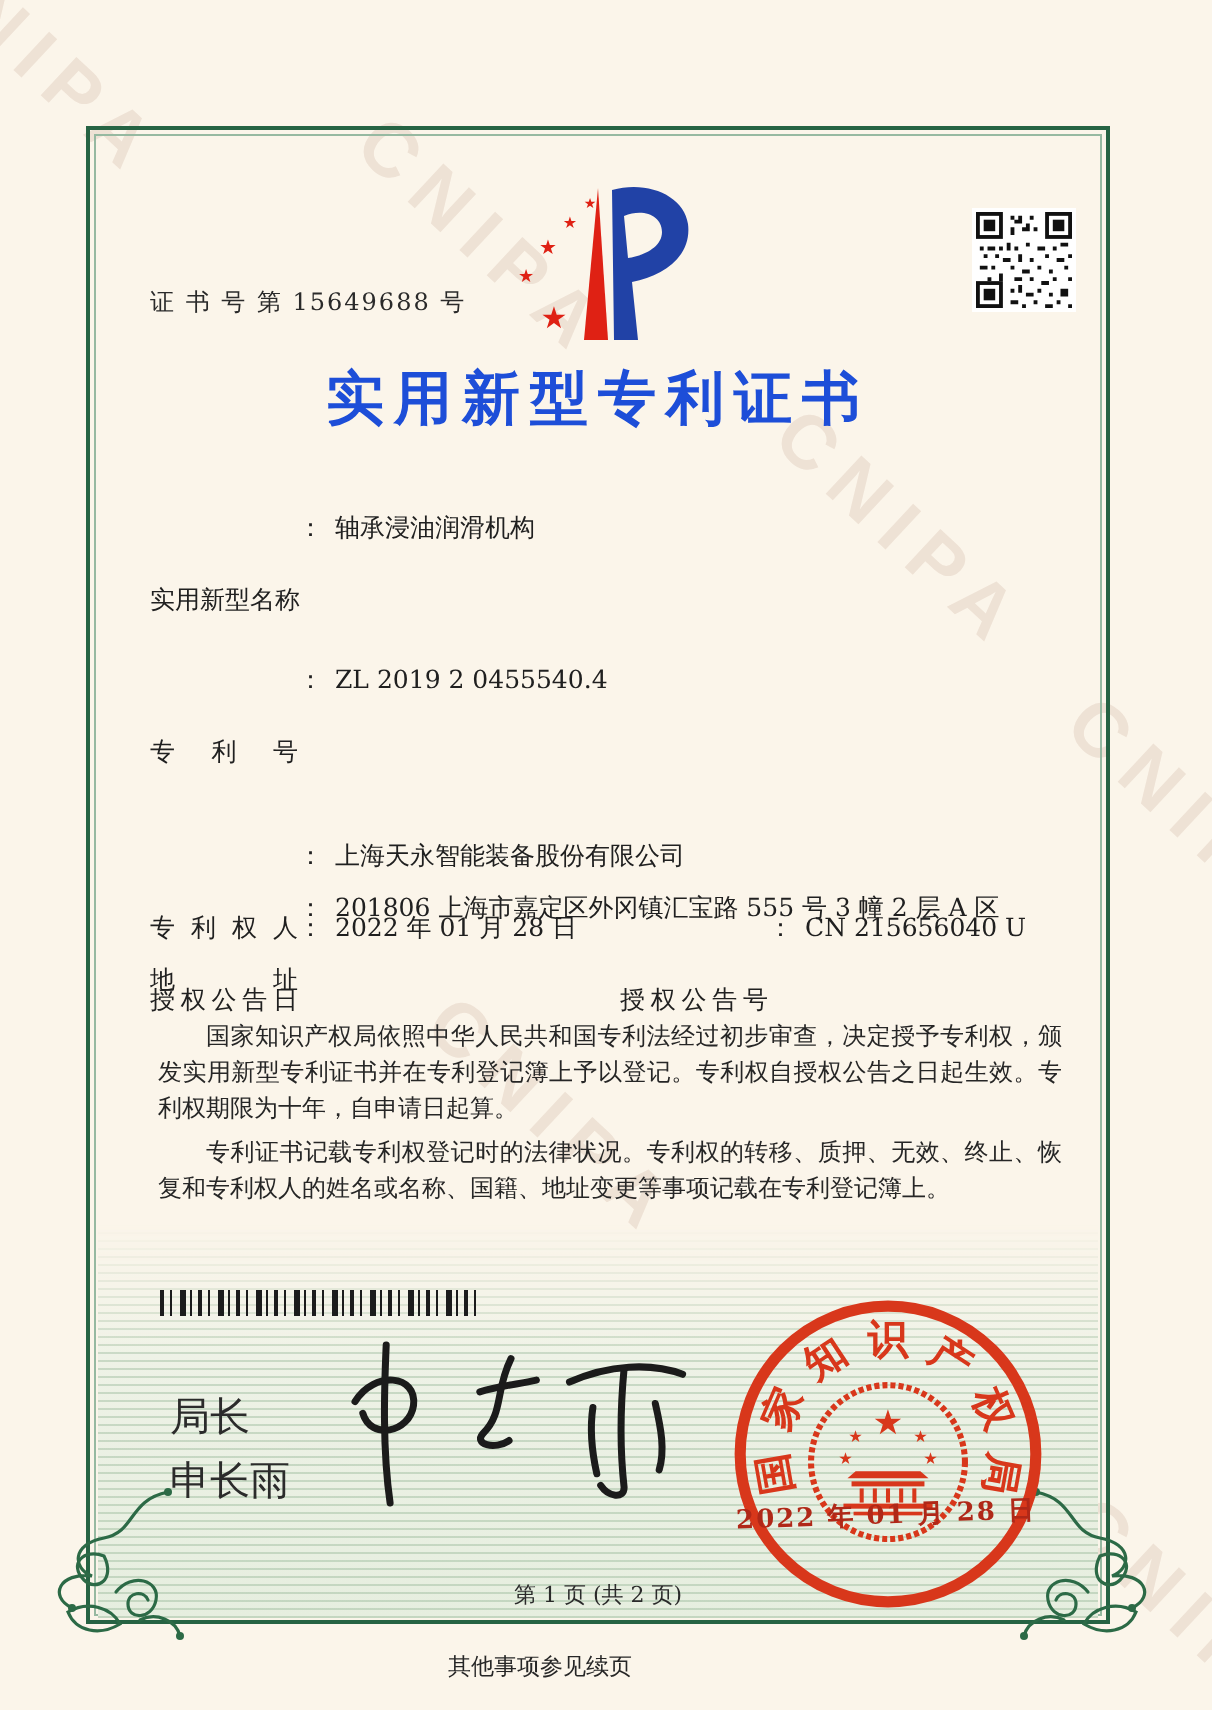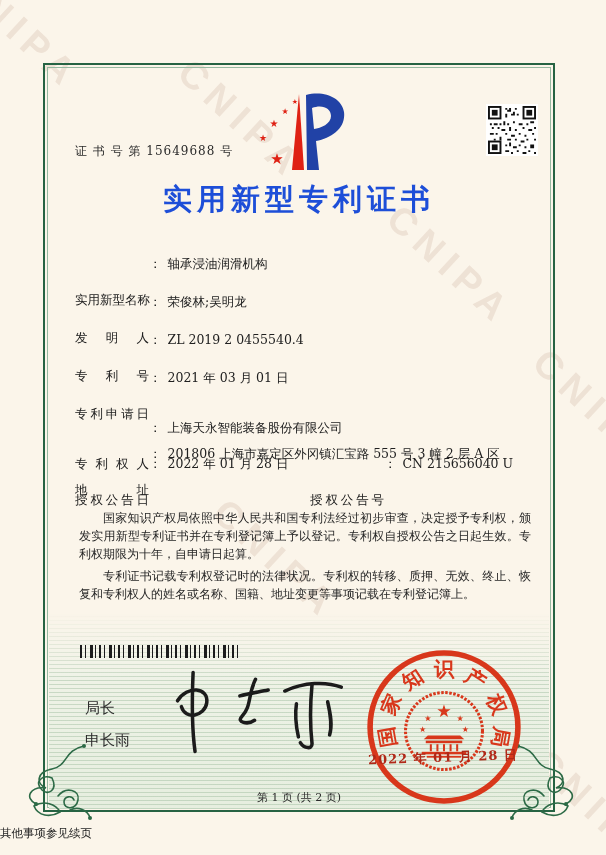--- a/index.html
+++ b/index.html
@@ -36,30 +36,30 @@
   .colon{display:inline-block;}
   .fvalue{display:inline-block;margin-left:6px;}
   .pair2{position:absolute;left:235px;top:0;white-space:nowrap;}
 
   .paras{position:absolute;left:75px;top:505px;width:460px;font-size:12px;line-height:18px;color:#262626;}
   .paras p{margin:4px;text-indent:2em;text-align:justify;}
 
   .barcode{position:absolute;left:80px;top:645px;width:158px;height:13px;
     background:repeating-linear-gradient(90deg,#1c1c1c 0 2px,rgba(0,0,0,0) 2px 5px,#1c1c1c 5px 6px,rgba(0,0,0,0) 6px 10px,#1c1c1c 10px 13px,rgba(0,0,0,0) 13px 15px,#1c1c1c 15px 16px,rgba(0,0,0,0) 16px 19px);}
 
-  .signer{position:absolute;left:85px;top:692px;font-size:15px;line-height:32px;color:#2b2b2b;
+  .signer{position:absolute;left:85px;top:692px;font-size:20px;line-height:32px;color:#2b2b2b;
           font-family:"DejaVu Sans","Liberation Sans",sans-serif;}
   .signature{position:absolute;left:158px;top:662px;}
 
   .seal{position:absolute;left:363px;top:646px;}
   .seal-date{position:absolute;left:368px;top:749px;width:130px;font-size:13px;letter-spacing:1px;
              color:#b02818;transform:rotate(-2deg);white-space:nowrap;font-weight:600;}
 
   .page-num{position:absolute;left:43px;top:790px;width:512px;text-align:center;font-size:11px;color:#2a2a2a;}
-  .cont-note{position:absolute;left:0;top:826px;width:540px;text-align:left;font-size:11.5px;color:#262626;}
+  .cont-note{position:absolute;left:0;top:826px;width:540px;text-align:center;font-size:11.5px;color:#262626;}
 
   .orn{position:absolute;pointer-events:none;}
   .orn.right{transform:scaleX(-1);}
 </style>
 </head>
 <body>
 
 <div class="page">
 
   <div class="wm" style="left:-60px;top:8px;">CNIPA</div>
@@ -140,28 +140,22 @@
                M9,20h1v1h-1z M11,19h1v2h-1z M13,21h2v1h-2z M16,20h1v1h-1z M19,21h1v1h-1z M22,20h2v2h-2z
                M9,23h2v1h-2z M12,24h1v1h-1z M15,23h1v1h-1z M18,24h2v1h-2z M21,23h1v1h-1z M24,24h1v1h-1z"></path>
     </g>
   </svg>
 
   <div class="title">实用新型专利证书</div>
 
   <div class="row" style="top:256px">
     <span class="flabel">实用新型名称</span><span class="colon">：</span><span class="fvalue">轴承浸油润滑机构</span>
   </div>
-  <div class="row" style="top:294px">
-    <span class="flabel">发明人</span><span class="colon">：</span><span class="fvalue">荣俊林;吴明龙</span>
-  </div>
   <div class="row" style="top:332px">
     <span class="flabel">专利号</span><span class="colon">：</span><span class="fvalue">ZL 2019 2 0455540.4</span>
-  </div>
-  <div class="row" style="top:370px">
-    <span class="flabel">专利申请日</span><span class="colon">：</span><span class="fvalue">2021 年 03 月 01 日</span>
   </div>
   <div class="row" style="top:420px">
     <span class="flabel">专利权人</span><span class="colon">：</span><span class="fvalue">上海天永智能装备股份有限公司</span>
   </div>
   <div class="row" style="top:446px">
     <span class="flabel">地址</span><span class="colon">：</span><span class="fvalue">201806 上海市嘉定区外冈镇汇宝路 555 号 3 幢 2 层 A 区</span>
   </div>
   <div class="row" style="top:456px">
     <span class="flabel">授权公告日</span><span class="colon">：</span><span class="fvalue">2022 年 01 月 28 日</span>
     <span class="pair2">

